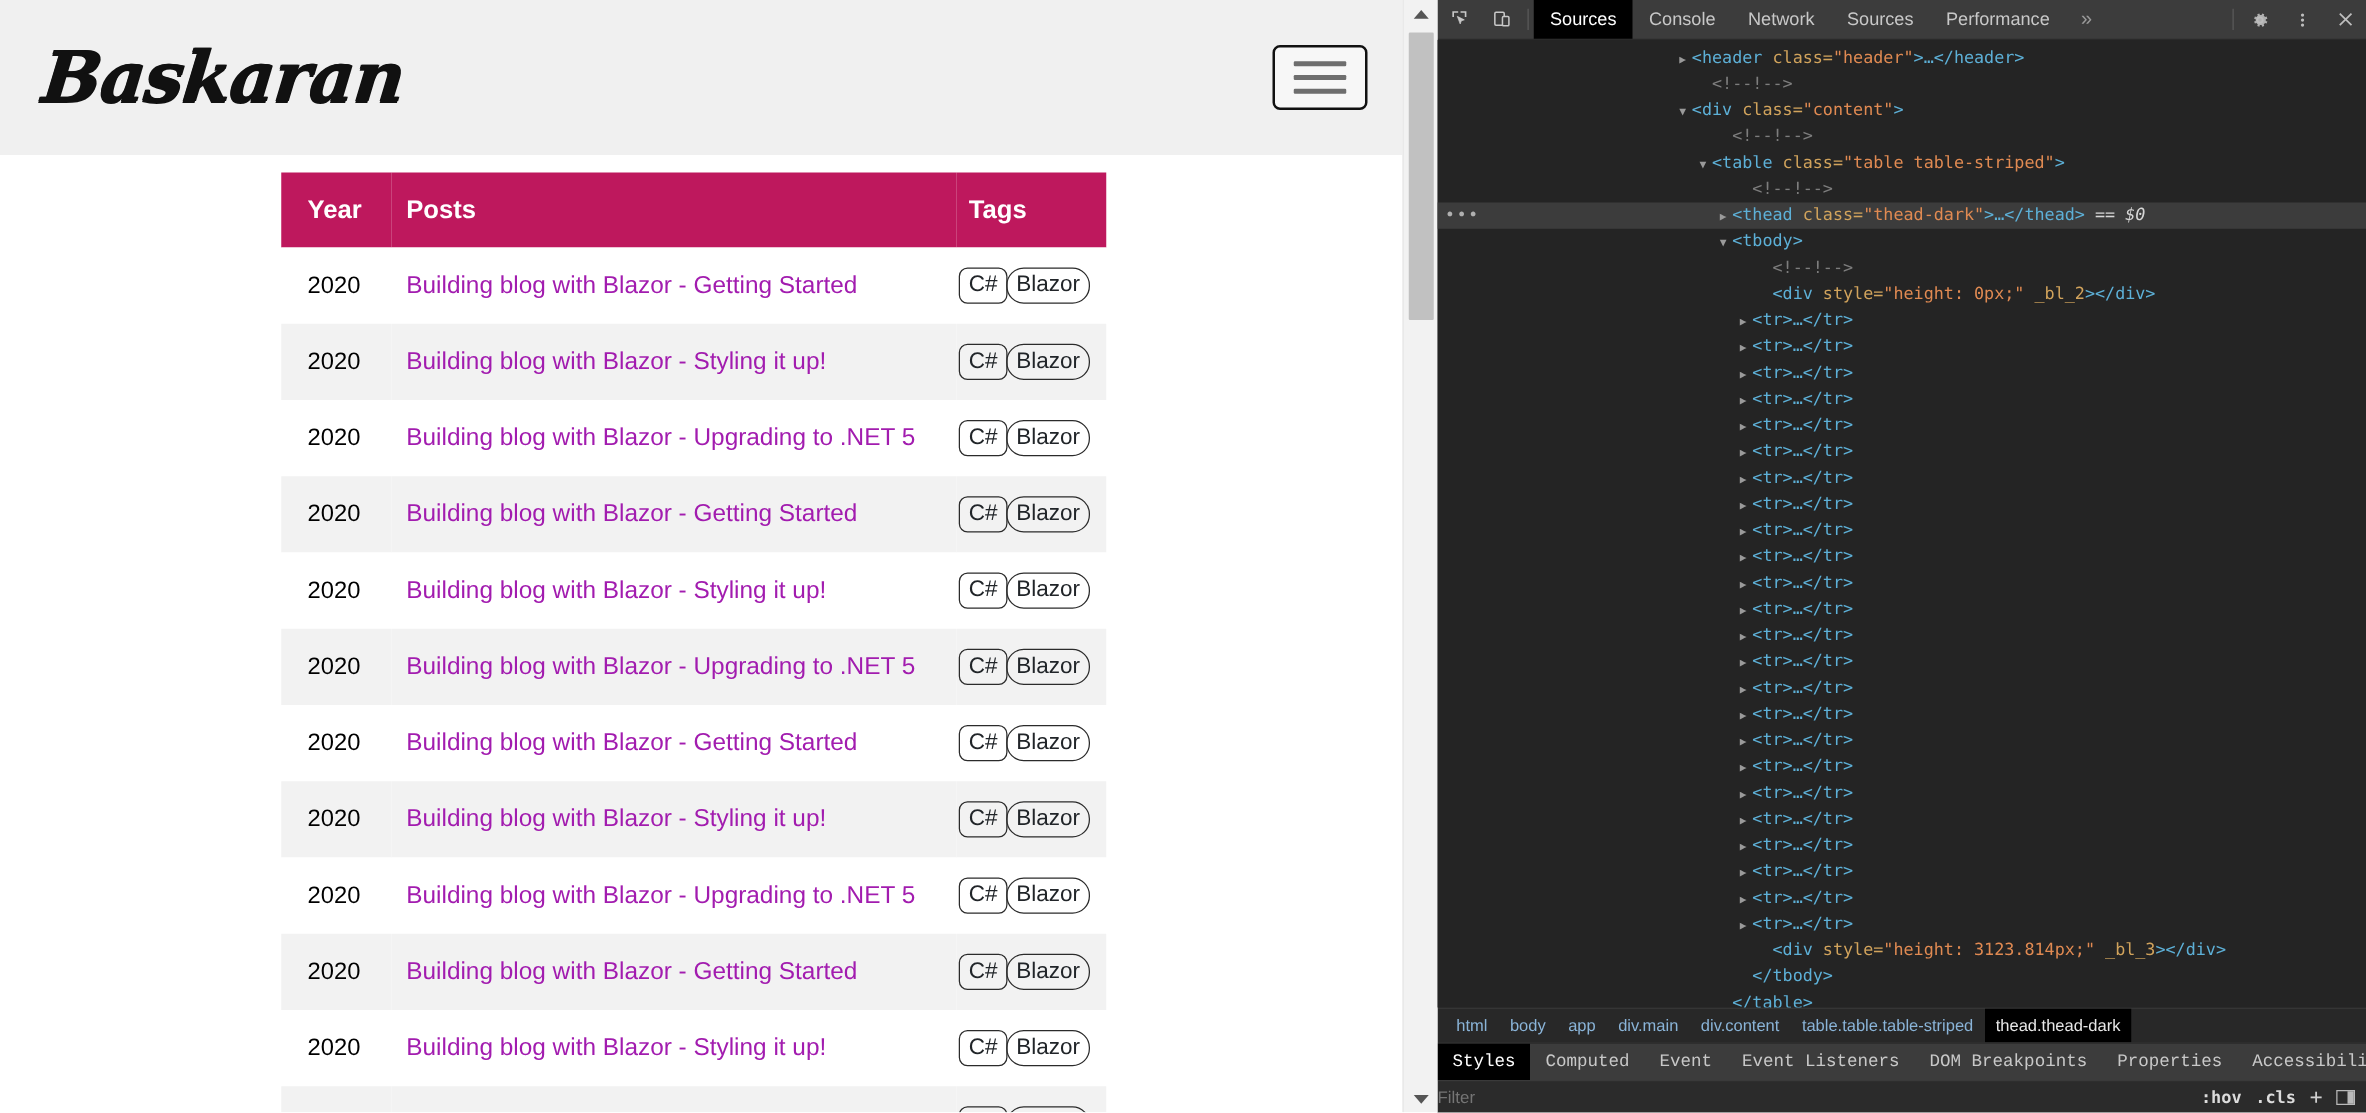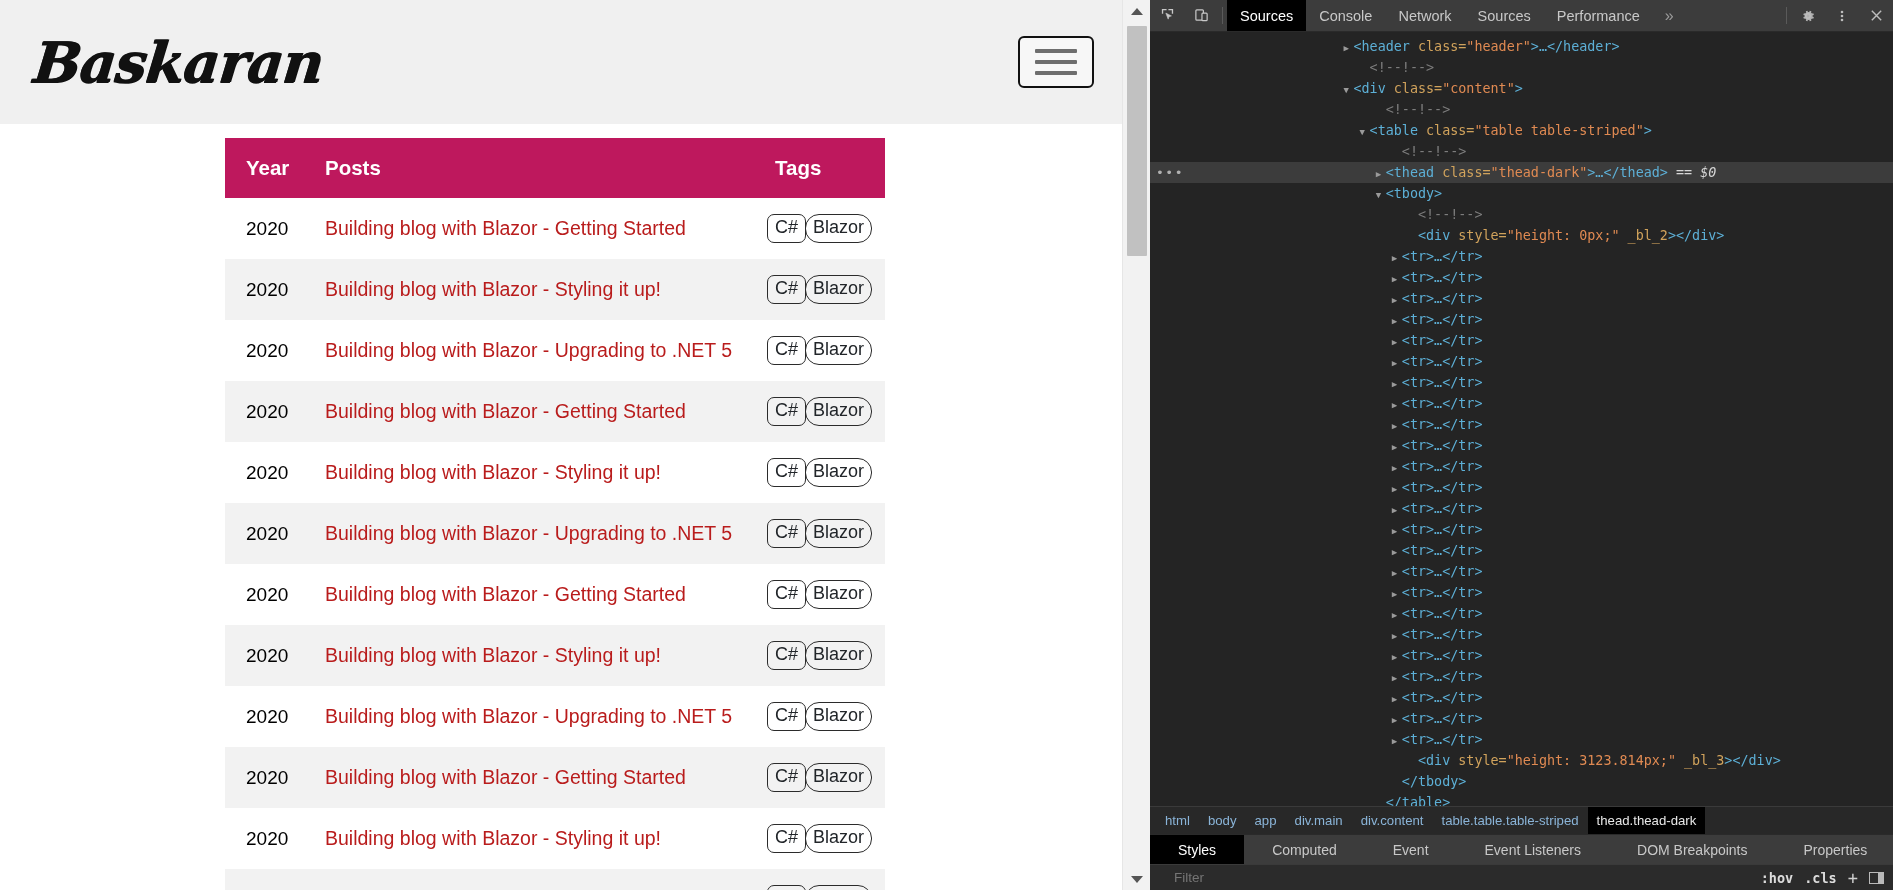--- a/index.html
+++ b/index.html
@@ -46,21 +46,21 @@
   .post-table th.col-tags { width: 120px; padding-left: 10px;}
   .post-table tbody tr { background: #ffffff; }
   .post-table tbody tr.striped { background: #f2f2f2; }
   .post-table tbody td {
     padding: 17px 15px 17px 15px; font-size: 19px; color: #212529;
     vertical-align: middle; border: none; height: 61px;
   }
   .post-table tbody td.cell-year { padding-left: 21px; color:#000000; }
   .post-table tbody td.cell-posts { padding-left: 12px; }
   .post-table tbody td.cell-tags { padding: 10px 6px 10px 2px; white-space: nowrap; text-align: left; }
-  .post-link { color: #b91c1c; text-decoration: none; font-size: 19.5px; cursor: pointer; }
+  .post-link { color: #a21caf; text-decoration: none; font-size: 19.5px; cursor: pointer; }
   .tag-btn {
     display: inline-block; border: 1.5px solid #2b2b2b; border-radius: 7px;
     background: transparent; color: #212529; font-size: 18px;
     padding: 3px 7px 4px 7px; line-height: 1.1; margin: 0; cursor: pointer;
     font-family: "Liberation Sans", sans-serif;
   }
   .tag-btn + .tag-btn { margin-left: -1px; border-radius: 14px; }
 
   
   .browser-scrollbar {
@@ -117,26 +117,26 @@
     flex: 0 0 28px; height: 28px; background: #282828; display: flex; align-items: center;
     font-size: 13.2px; border-top: 1px solid #3a3a3a; padding-left: 6px; overflow: hidden;
   }
   .crumb { padding: 0 9px; color: #8ab4d8; height: 35px; display: flex; align-items: center; cursor: pointer; white-space: nowrap; }
   .crumb.active { background: #000; color: #e8e8e8; }
 
   .styles-tabs {
     flex: 0 0 30px; height: 30px; background: #3c3c3c; display: flex; align-items: stretch;
     border-top: 1px solid #2a2a2a;
   }
-  .styles-tab { display: flex; align-items: center; padding: 0 28px; font-size: 14px; color: #c8c8c8; cursor: pointer; white-space: nowrap; }
+  .styles-tab { display: flex; align-items: center; padding: 0 12px; font-size: 14px; color: #c8c8c8; cursor: pointer; white-space: nowrap; font-family: Liberation Mono, monospace; }
   .styles-tab.active { background: #000; color: #fff; }
 
   .filter-bar {
     flex: 0 0 26px; height: 26px; background: #2b2b2b; display: flex; align-items: center;
-    border-top: 1px solid #3a3a3a; padding-left: 24px;
+    border-top: 1px solid #3a3a3a; padding-left: 0;
   }
   .filter-input { flex: 1 1 auto; background: transparent; border: none; outline: none; color: #7e7e7e; font-size: 13.5px; font-family: "Liberation Sans", sans-serif; }
   .filter-actions { display: flex; align-items: center; gap: 11px; padding-right: 9px; font-family: "DejaVu Sans Mono", monospace; font-size: 13.5px; color: #dcdcdc; font-weight: 700;}
   .filter-actions .act { cursor: pointer; }
   .plus-ico { font-size: 17px; font-weight: 400; color: #cfcfcf; }
   .dock-ico { width: 15px; height: 12px; border: 1.5px solid #b9b9b9; position: relative; }
   .dock-ico:after { content:""; position:absolute; right:0; top:0; bottom:0; width:5px; background:#b9b9b9; }
 </style>
 </head>
 <body>

